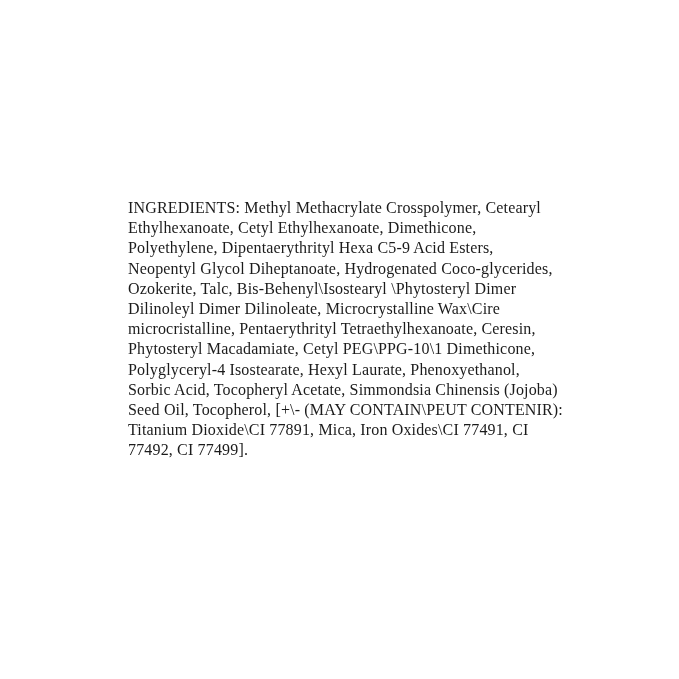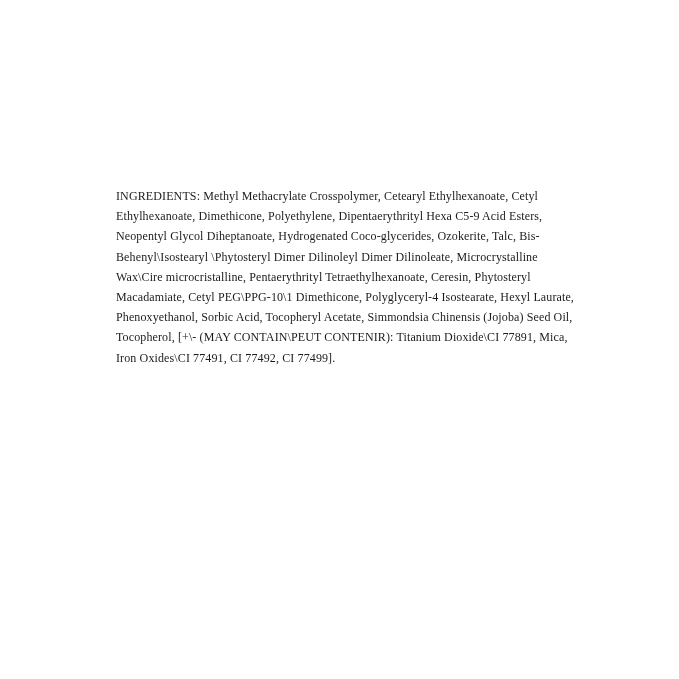--- a/index.html
+++ b/index.html
@@ -20,22 +20,22 @@
     height: 679px;
     background: #ffffff;
   }
   .ingredients-block {
     position: absolute;
     left: 116px;
     top: 186px;
     width: 460px;
   }
   .ingredients-text {
-    margin: 0;
-    font-size: 12px;
+    margin: 12px;
+    font-size: 16px;
     line-height: 20.2px;
     text-align: left;
     color: #1b1b1b;
     white-space: pre-wrap;
     word-break: normal;
     letter-spacing: 0.01em;
   }
 </style>
 </head>
 <body>

